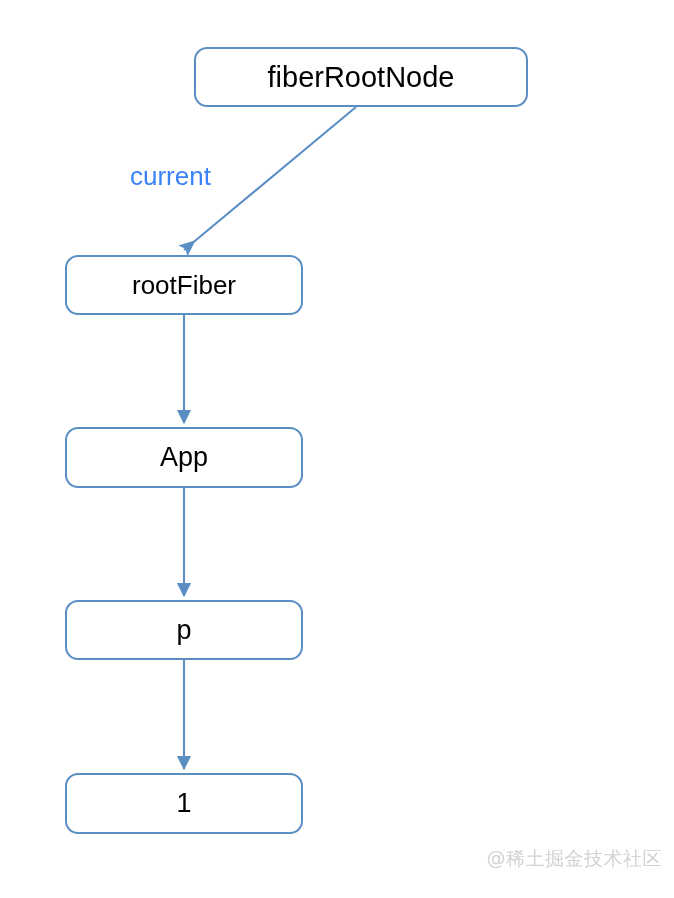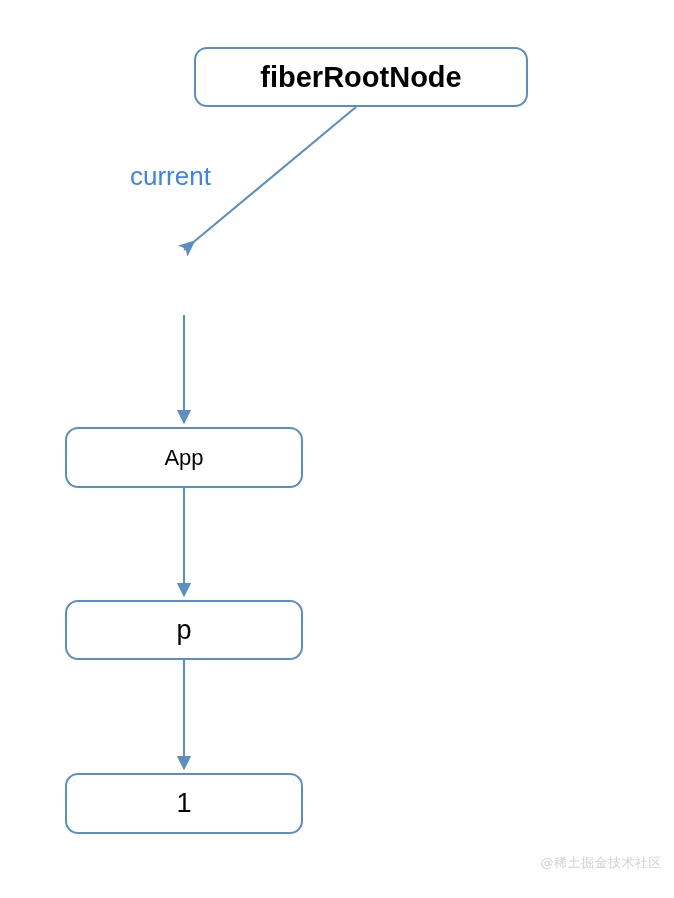--- a/index.html
+++ b/index.html
@@ -39,35 +39,34 @@
     font-weight: 400;
     line-height: 1;
     white-space: nowrap;
   }
   #node-fiberrootnode {
     left: 194px;
     top: 47px;
     width: 334px;
     height: 60px;
     font-size: 29px;
-    font-weight: bold;
   }
   #node-rootfiber {
     left: 65px;
     top: 255px;
     width: 238px;
     height: 60px;
     font-size: 26px;
   }
   #node-app {
     left: 65px;
     top: 427px;
     width: 238px;
     height: 61px;
-    font-size: 22px;
+    font-size: 27px;
   }
   #node-p {
     left: 65px;
     top: 600px;
     width: 238px;
     height: 60px;
     font-size: 27px;
   }
   #node-one {
     left: 65px;
@@ -83,21 +82,21 @@
     font-size: 26px;
     color: #3b82f6;
     font-family: "Liberation Sans", sans-serif;
     line-height: 1;
     white-space: nowrap;
   }
   #watermark {
     position: absolute;
     right: 12px;
     bottom: 26px;
-    font-size: 13px;
+    font-size: 19px;
     color: #d2d2d2;
     font-family: "DejaVu Sans", sans-serif;
     letter-spacing: 0.5px;
     white-space: nowrap;
   }
 </style>
 </head>
 <body>
 
 <div id="canvas">
@@ -118,20 +117,23 @@
 
     <line x1="184" y1="488" x2="184" y2="596" stroke="#5b8fc4" stroke-width="2.1" marker-end="url(#arrowhead-vert)"></line>
 
     <line x1="184" y1="660" x2="184" y2="769" stroke="#5b8fc4" stroke-width="2.1" marker-end="url(#arrowhead-vert)"></line>
   </svg>
 
   <div class="node" id="node-fiberrootnode">
     <span>fiberRootNode</span>
   </div>
 
+  <div class="node" id="node-rootfiber">
+    <span>rootFiber</span>
+  </div>
 
   <div class="node" id="node-app">
     <span>App</span>
   </div>
 
   <div class="node" id="node-p">
     <span>p</span>
   </div>
 
   <div class="node" id="node-one">

